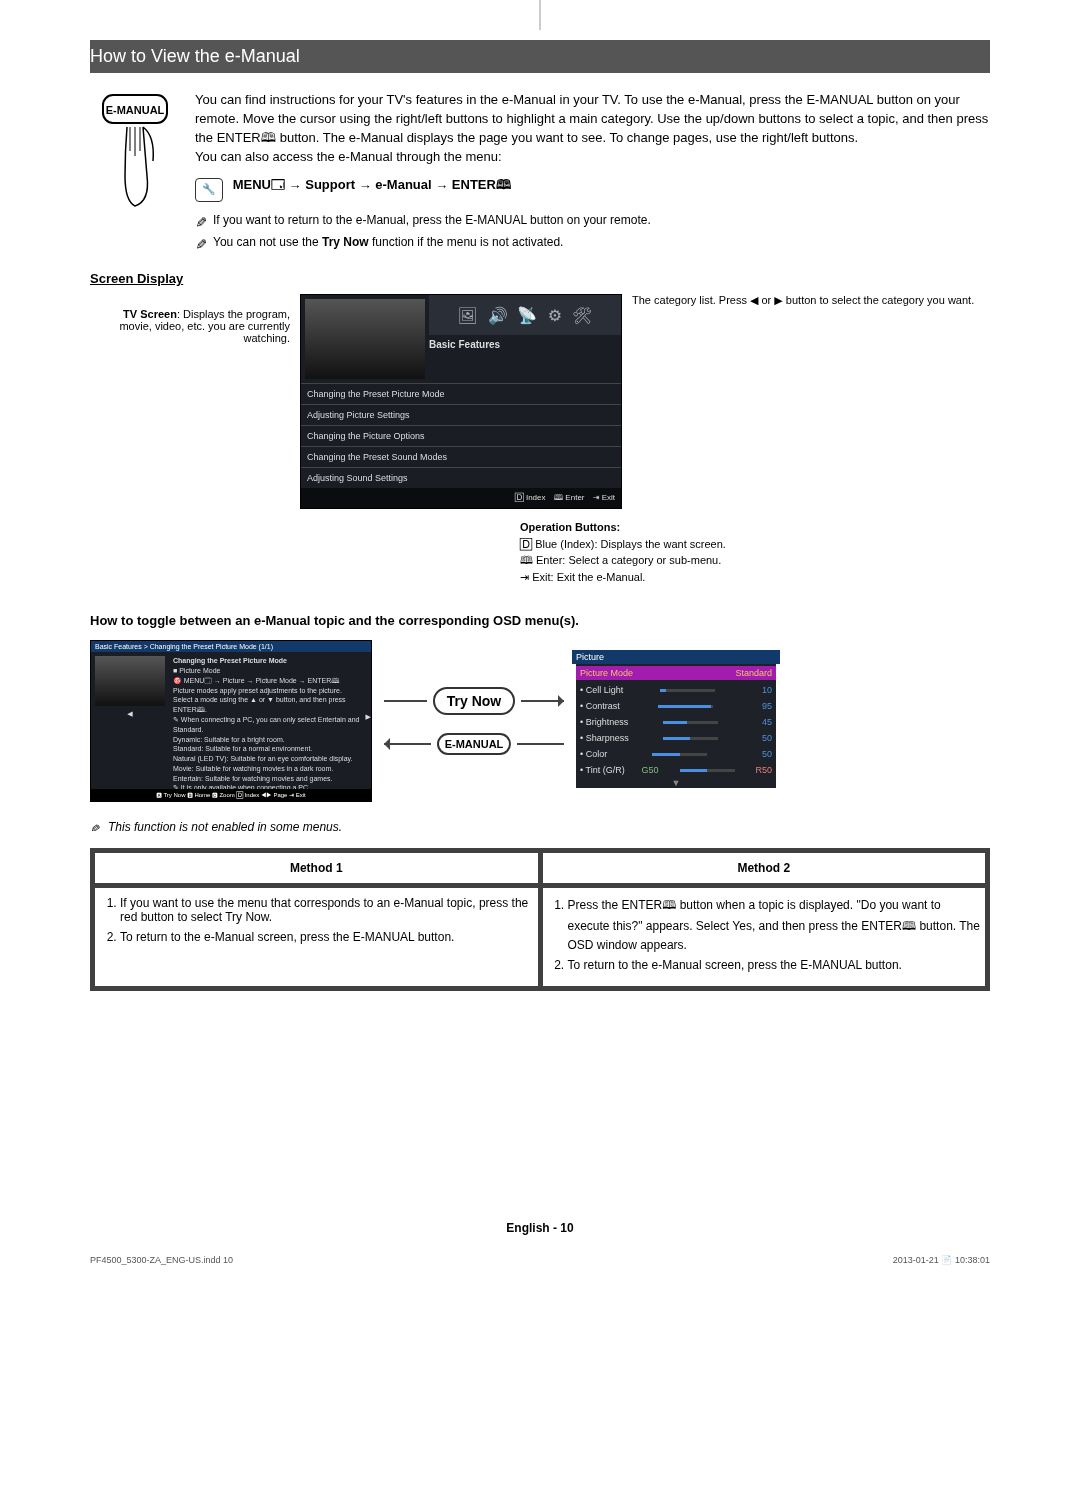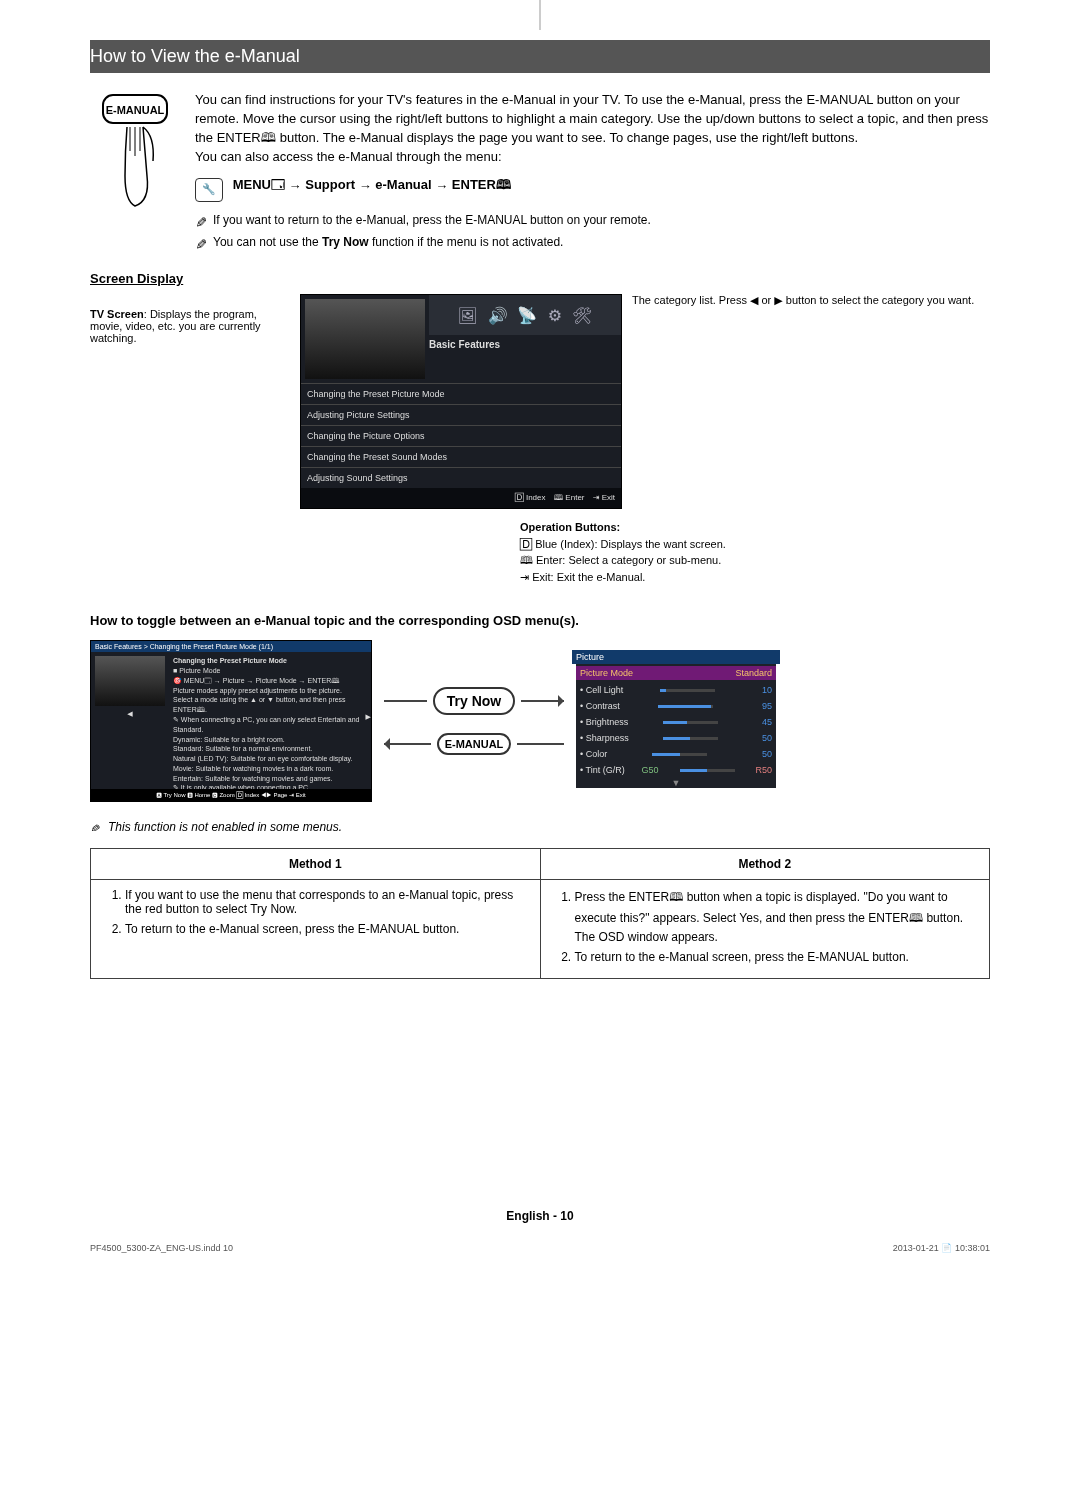--- a/index.html
+++ b/index.html
@@ -84,20 +84,21 @@
   text-decoration: underline;
 }
 .diagram {
   display: flex;
   gap: 10px;
   font-size: 11px;
   align-items: flex-start;
 }
 .diagram .left-label {
   flex: 0 0 200px;
+  text-align: right;
   padding-top: 14px;
 }
 .diagram .tv-screen-mock {
   flex: 0 0 320px;
 }
 .tv-mock {
   border: 1px solid #000;
   width: 320px;
   background: #1a1d24;
   color: #ddd;
@@ -215,21 +216,21 @@
 .picture-panel {
   flex: 0 0 200px;
   background: #1e2128;
   color: #ddd;
   font-size: 9px;
 }
 .picture-panel .hdr {
   background: #113a6a; color: #fff; padding: 2px 4px; margin: -4px -4px 2px -4px;
 }
 .pp-highlight {
-  background: #701a75; color: #f5c36b; padding: 2px 4px;
+  background: #a21caf; color: #f5c36b; padding: 2px 4px;
   display: flex; justify-content: space-between; margin-bottom: 2px;
 }
 .pp-row { display: flex; justify-content: space-between; padding: 3px 4px; align-items: center; }
 .pp-row .bar {
   width: 55px; height: 3px; background: #444; position: relative; margin: 0 4px;
 }
 .pp-row .bar .fill { position: absolute; left:0; top:0; bottom:0; background:#4a90e2; }
 .pp-row .val { color: #4a90e2; width: 20px; text-align: right; }
 .note-standalone {
   font-size: 12px;
@@ -242,22 +243,22 @@
   content: "✎";
   position: absolute; left: 0;
   transform: rotate(90deg);
 }
 .methods {
   width: 100%;
   border-collapse: collapse;
   font-size: 12px;
 }
 .methods th, .methods td {
-  border: 1px solid #404040;
-  padding: 8px 12px;
+  border: 5px solid #404040;
+  padding: 8px 3px;
   vertical-align: top;
 }
 .methods th {
   text-align: center;
   font-weight: bold;
   width: 50%;
 }
 .methods ol { margin: 0; padding-left: 22px; }
 .methods li { margin-bottom: 6px; }
 .page-foot {

